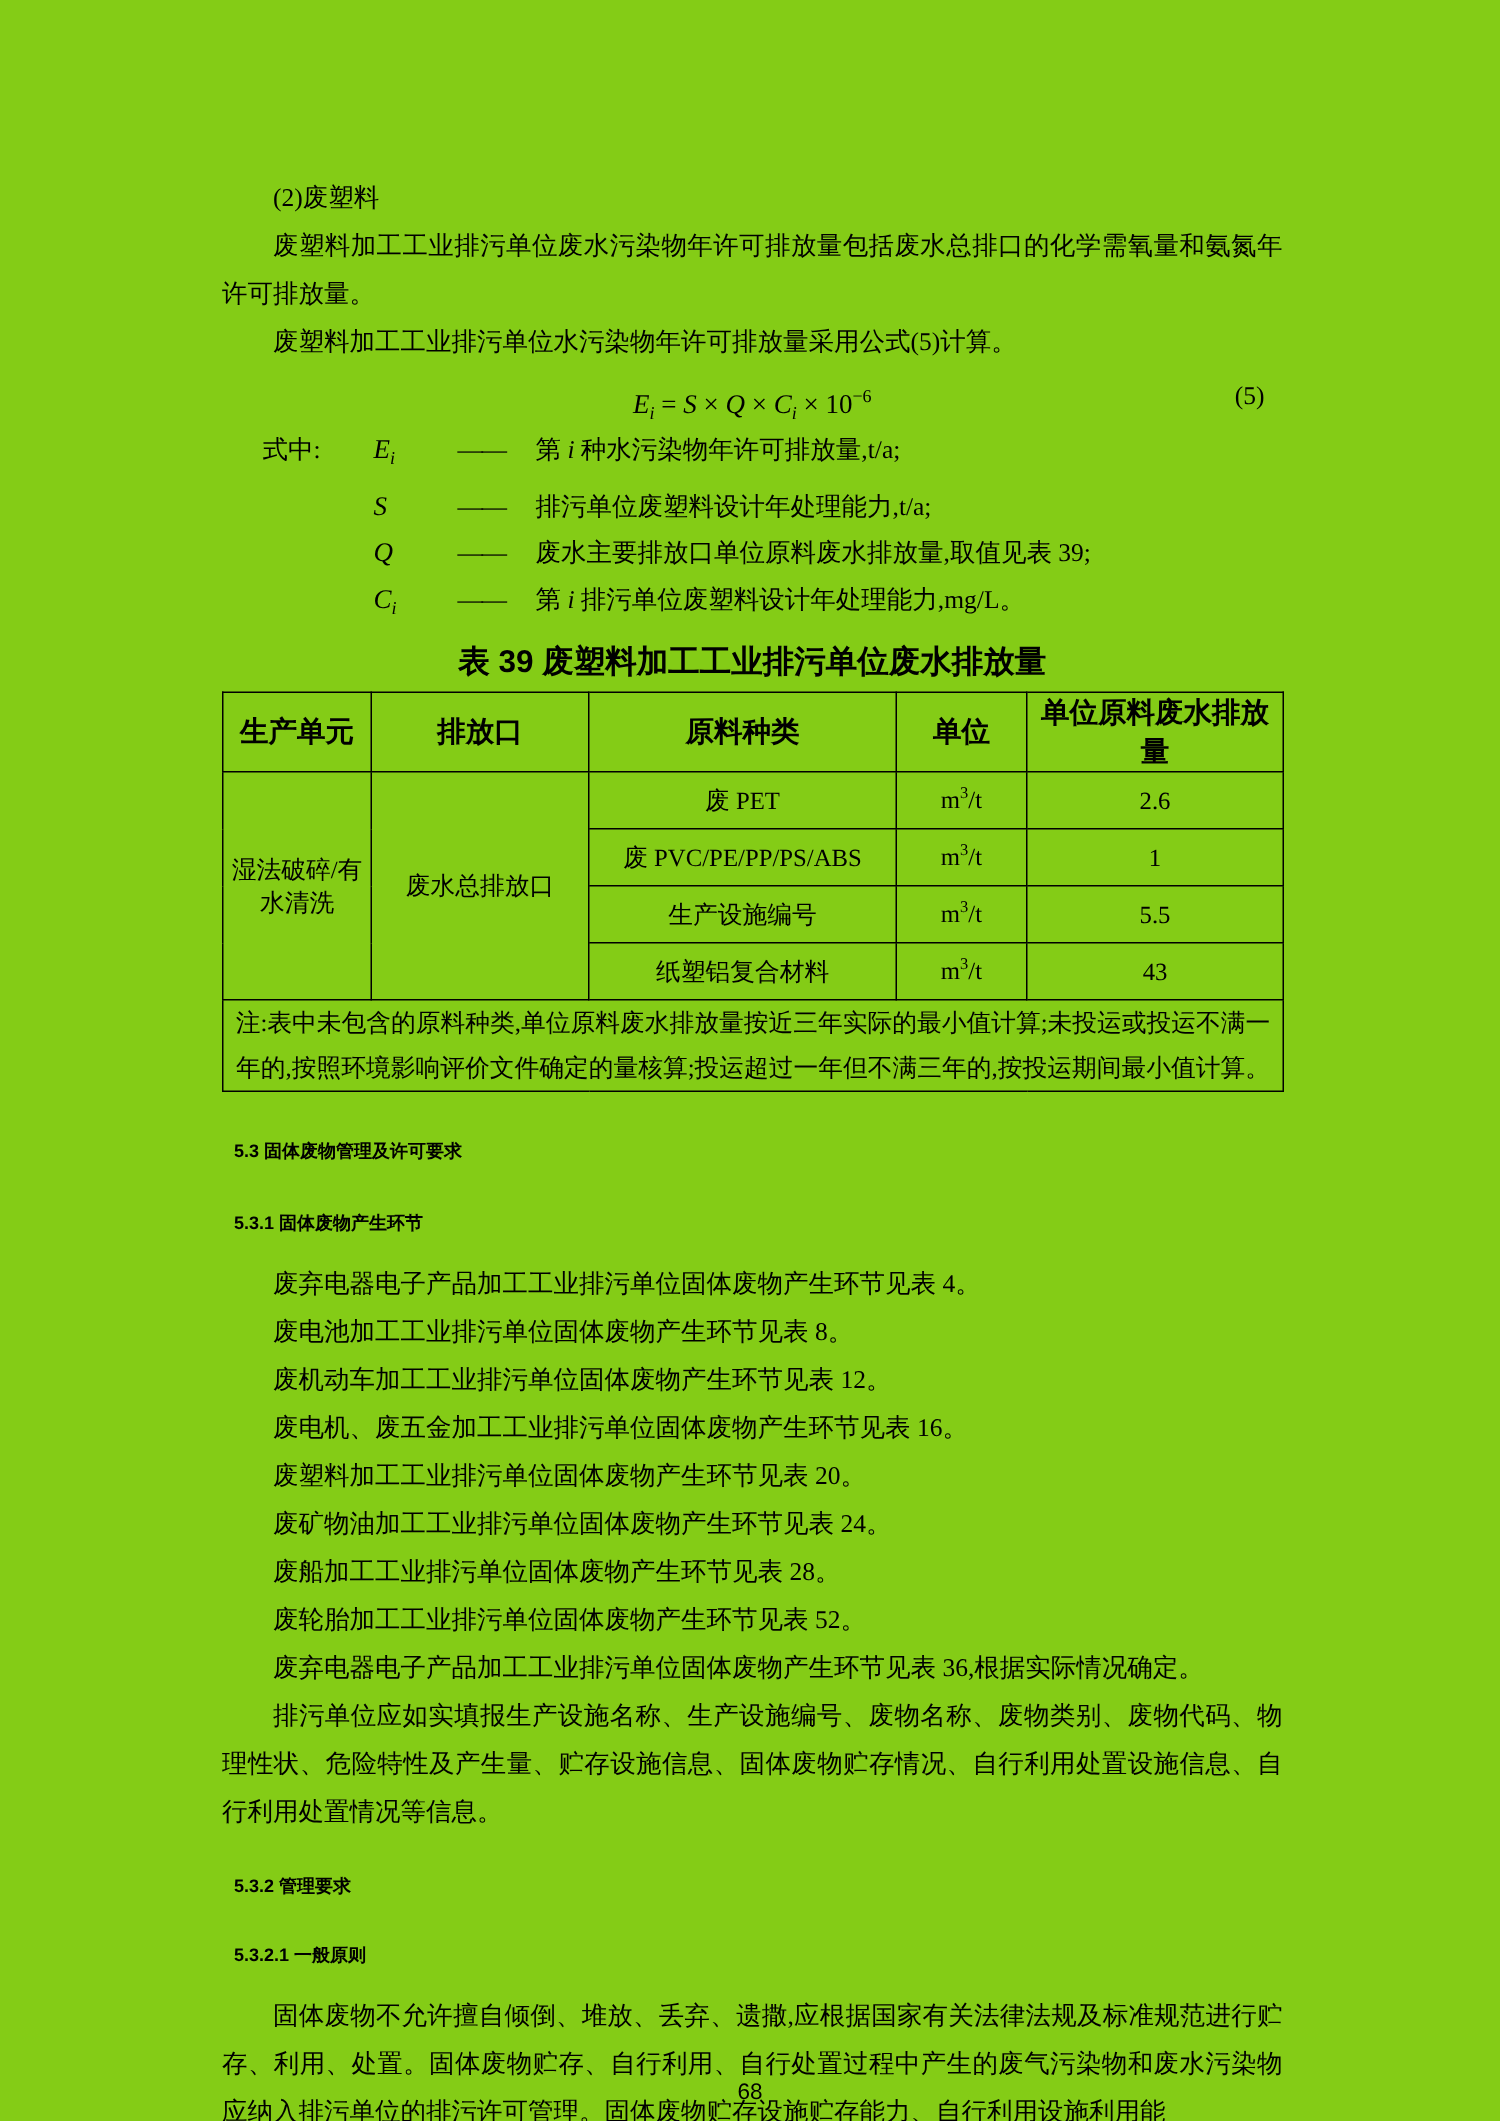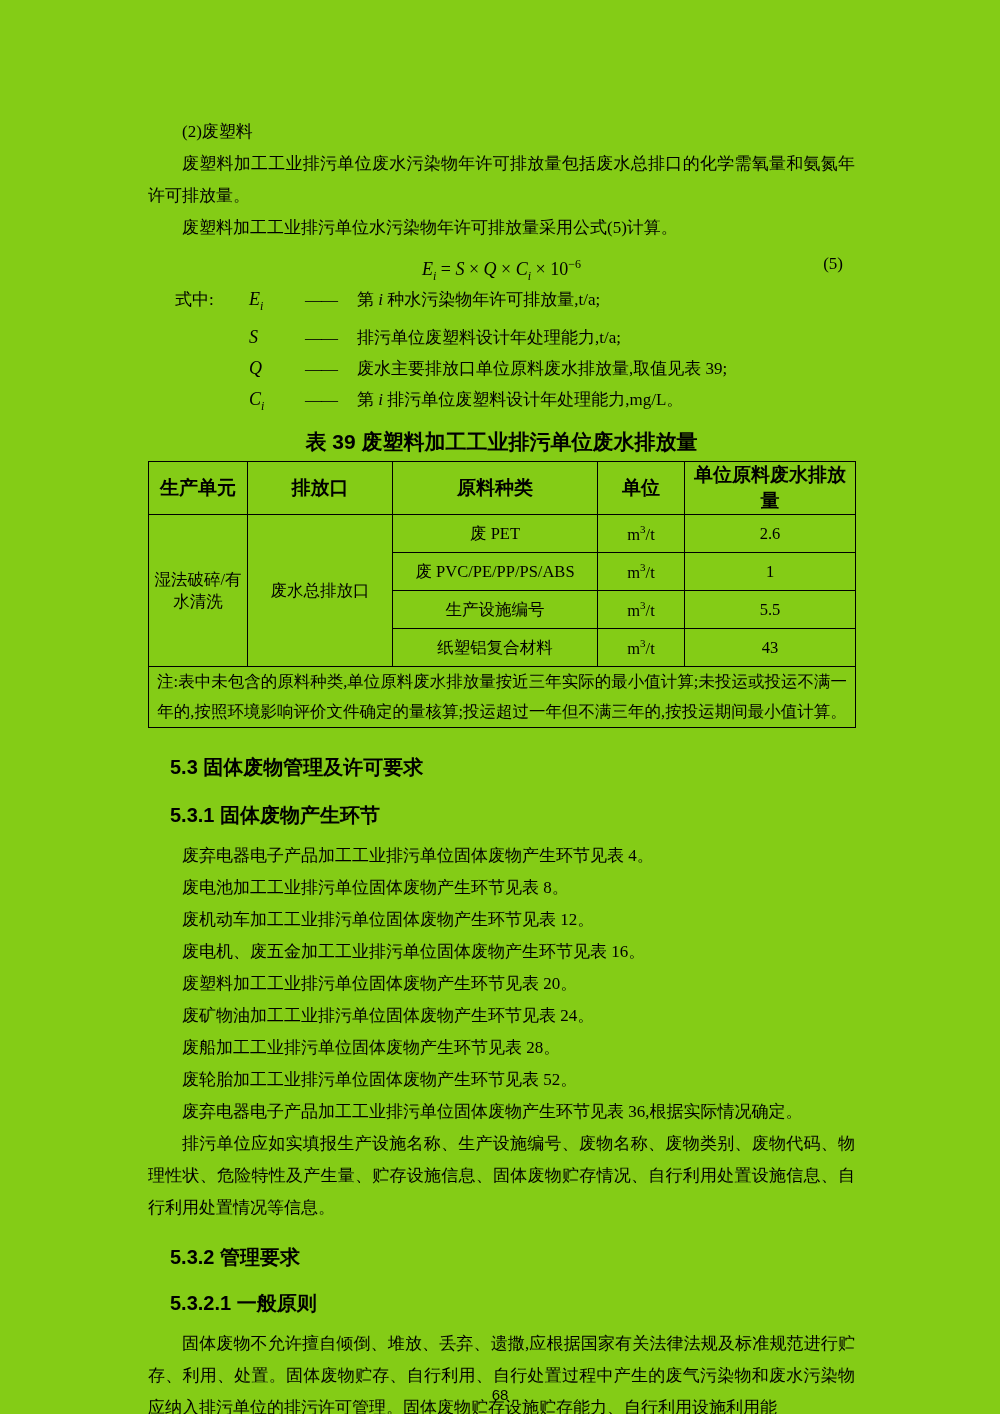--- a/index.html
+++ b/index.html
@@ -59,22 +59,22 @@
   table.data td { height:37px; font-size:16.5px; }
   table.data td sup { font-size:11px; }
   td.note-cell {
     text-align:left; font-size:16.5px; line-height:30px;
     padding:5px 8px 7px 8px; height:auto;
   }
 
   
   .h-sec {
     font-family:"Liberation Sans","DejaVu Sans",sans-serif;
-    font-weight:bold; font-size:20px; line-height:26px;
-    margin:0 0 0 22px;
+    font-weight:bold; font-size:12px; line-height:26px;
+    margin:0 0 0 8px;
   }
   .mt-s53  { margin-top:26px; }
   .mt-s531 { margin-top:22px; }
   .mt-s532 { margin-top:20px; }
   .mt-s5321{ margin-top:20px; }
   .sec-body { margin-top:12px; }
 
   .page-number {
     position:absolute; top:1386px; left:0; width:1000px;
     text-align:center;

